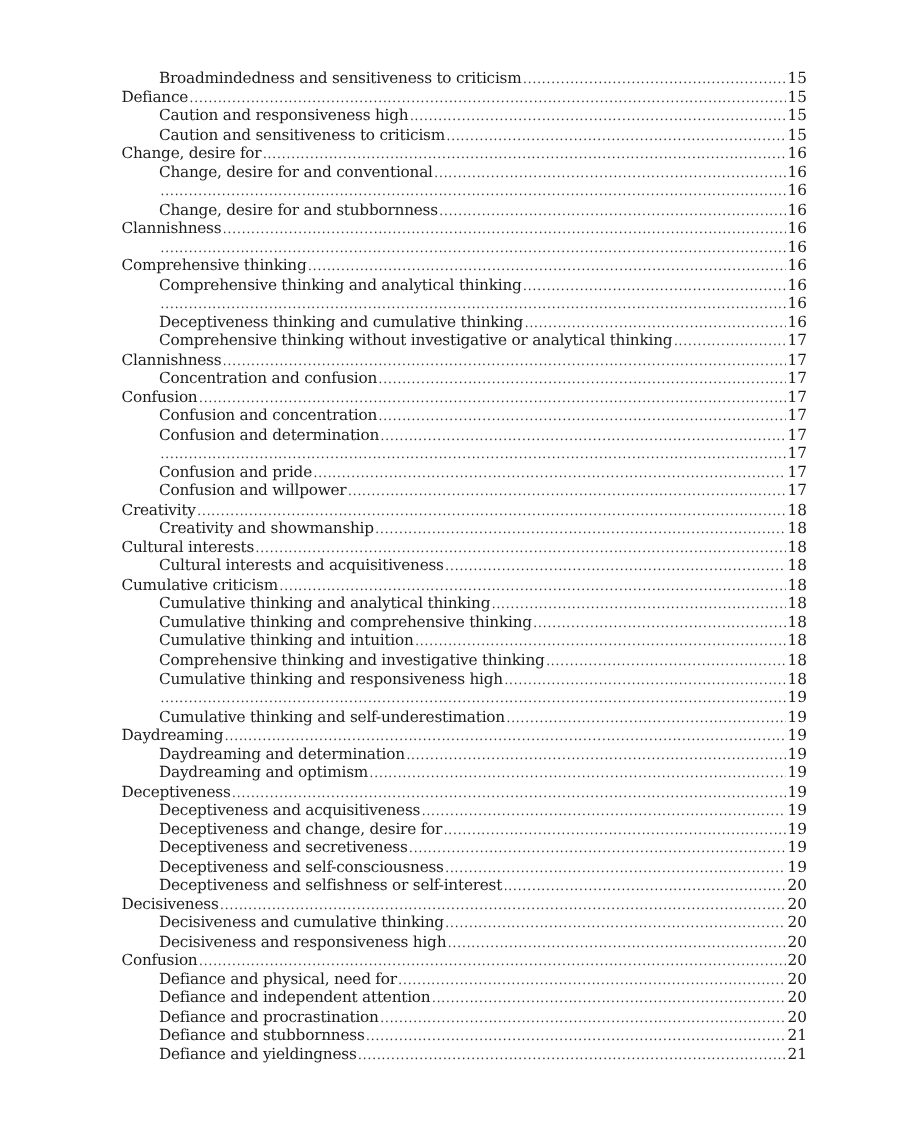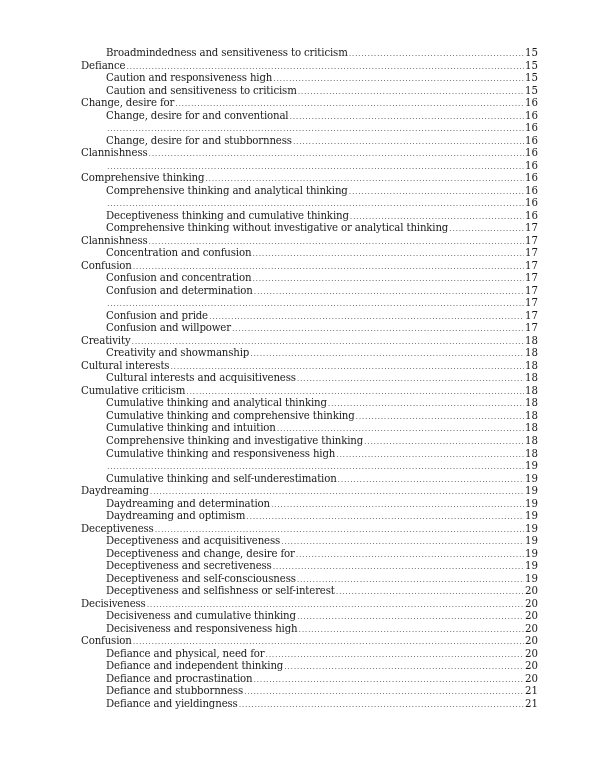--- a/index.html
+++ b/index.html
@@ -274,21 +274,21 @@
       <span class="label">Confusion</span>
       <span class="leader"></span>
       <span class="page">20</span>
     </div>
     <div class="toc-line sub">
       <span class="label">Defiance and physical, need for</span>
       <span class="leader"></span>
       <span class="page">20</span>
     </div>
     <div class="toc-line sub">
-      <span class="label">Defiance and independent thinking</span>
+      <span class="label">Defiance and independent attention</span>
       <span class="leader"></span>
       <span class="page">20</span>
     </div>
     <div class="toc-line sub">
       <span class="label">Defiance and procrastination</span>
       <span class="leader"></span>
       <span class="page">20</span>
     </div>
     <div class="toc-line sub">
       <span class="label">Defiance and stubbornness</span>

